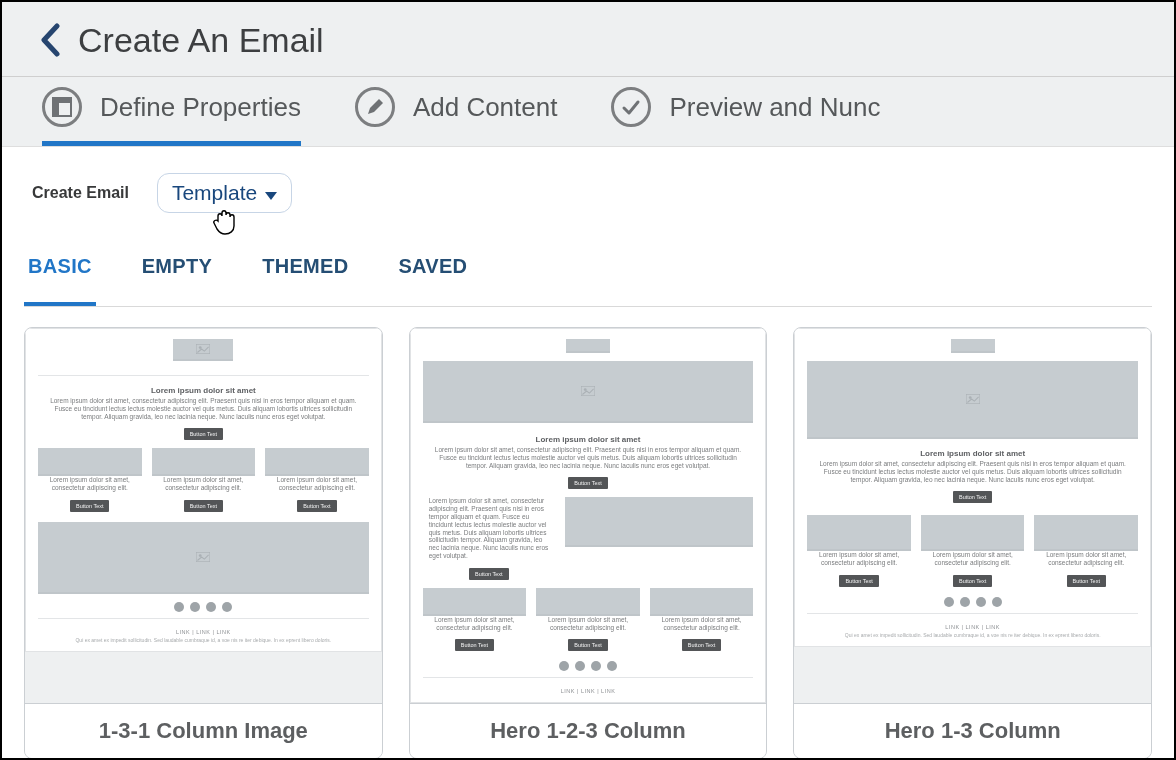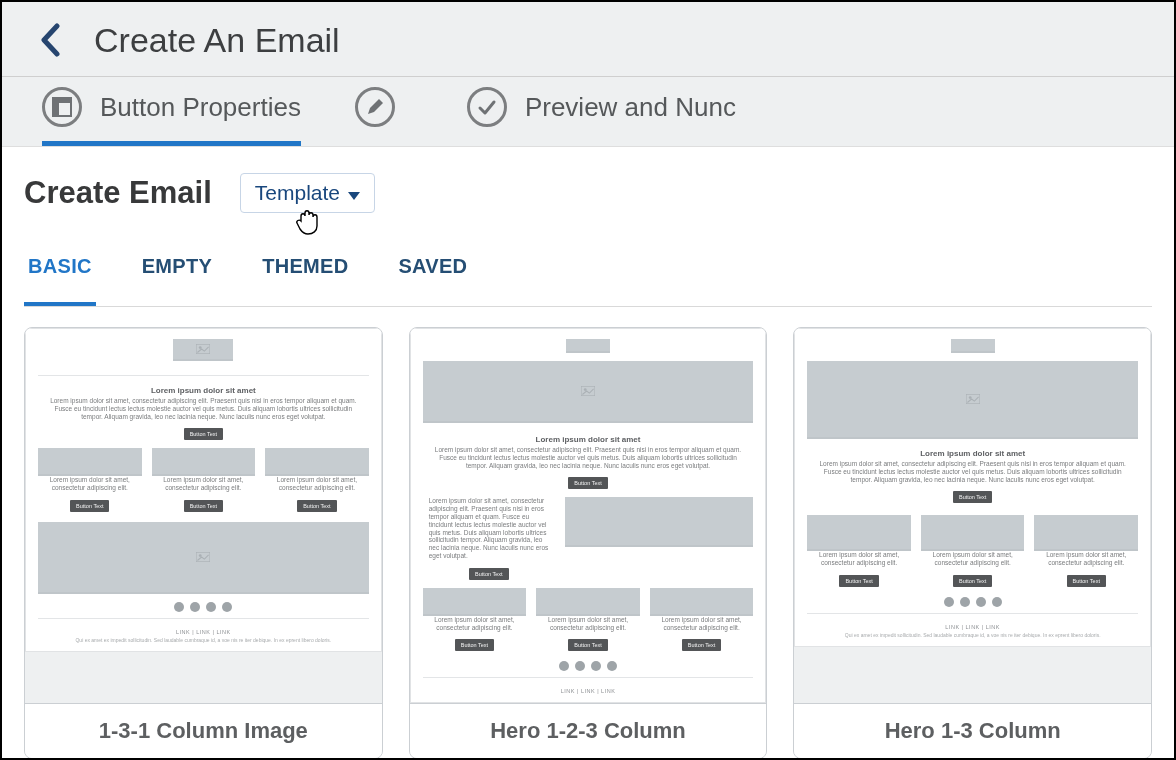--- a/index.html
+++ b/index.html
@@ -1,33 +1,33 @@
 <!DOCTYPE html>
 <html><head>
 <meta charset="utf-8">
 <style>
   * { box-sizing: border-box; margin: 0; padding: 0; }
   html, body { width: 1176px; height: 760px; font-family: Arial, Helvetica, sans-serif; background:#fff;}
   .outer { width:1176px; height:760px; border:2px solid #000; background:#eef0f1; display:flex; flex-direction:column;}
   
   .titlebar { display:flex; align-items:center; padding:18px 28px 16px; }
   .back-arrow { width:40px; height:40px; display:flex; align-items:center; justify-content:center; color:#1d3c70; cursor:pointer;}
-  .page-title { font-size:34px; font-weight:400; color:#3d3f41; margin-left:24px;}
+  .page-title { font-size:34px; font-weight:400; color:#3d3f41; margin-left:8px;}
   .hr1 { border:none; border-top:1px solid #cfcfcf;}
   
   .steps { display:flex; align-items:center; padding: 10px 40px 0; }
   .step { display:flex; align-items:center; margin-right:54px; padding-bottom:14px; border-bottom:5px solid transparent;}
   .step.active { border-bottom:5px solid #2176c7;}
   .step-icon { width:40px; height:40px; border-radius:50%; border:3px solid #7c7e80; display:flex; align-items:center; justify-content:center; color:#6f7275; margin-right:18px;}
   .step-label { font-size:26px; color:#55585a;}
   
   .content { flex:1; background:#fff; border-top:1px solid #dedede; padding:26px 22px 10px 22px; overflow:hidden;}
   .row1 { display:flex; align-items:center; }
-  .create-email-label { font-size:31px; font-weight:700; color:#38393a; margin-right:28px; }
-  .template-btn { border:1px solid #c7d5e6; background:#fff; color:#19477d; font-size:21px; padding:7px 14px; border-radius:4px; display:flex; align-items:center; cursor:pointer; position:relative;}
+  .create-email-label { font-size:16px; font-weight:700; color:#38393a; margin-right:28px; margin-left:8px;}
+  .template-btn { border:1px solid #c7d5e6; background:#fff; color:#19477d; font-size:21px; padding:7px 14px; border-radius:12px; display:flex; align-items:center; cursor:pointer; position:relative;}
   .caret-down { margin-left:8px; }
   .cursor-grab { position:absolute; left:54px; top:33px; pointer-events:none;}
   
   .subtabs { display:flex; margin-top:42px; border-bottom:1px solid #d9d9d9;}
   .subtab { font-size:20px; font-weight:700; letter-spacing:.3px; color:#254e74; padding:0 4px 24px; margin-right:42px; cursor:pointer; border-bottom:4px solid transparent;}
   .subtab.active { color:#2176c7; border-bottom:4px solid #2176c7;}
   
   .cards { display:flex; gap:26px; margin-top:20px;}
   .card { flex:1; border:1px solid #cbcfd3; border-radius:8px; background:#eef0f1; display:flex; flex-direction:column; overflow:hidden; cursor:pointer;}
   .preview { flex:1; display:flex; flex-direction:column; align-items:center;}
@@ -68,28 +68,29 @@
 
   <div class="steps">
     <div class="step active">
       <div class="step-icon">
         <svg width="20" height="20" viewBox="0 0 20 20">
             <rect x="1" y="1" width="18" height="18" fill="none" stroke="#6f7275" stroke-width="2"></rect>
             <rect x="1" y="1" width="18" height="5" fill="#6f7275"></rect>
             <rect x="1" y="6" width="6" height="13" fill="#6f7275"></rect>
           </svg>
       </div>
-      <div class="step-label">Button Properties</div>
+      <div class="step-label">Define Properties</div>
     </div>
     <div class="step">
       <div class="step-icon">
         <svg width="20" height="20" viewBox="0 0 20 20">
             <path d="M3 17 L5 11 L14 2 L18 6 L9 15 Z" fill="#6f7275"></path>
           </svg>
       </div>
+      <div class="step-label">Add Content</div>
     </div>
     <div class="step">
       <div class="step-icon">
         <svg width="20" height="20" viewBox="0 0 20 20">
             <polyline points="3,11 8,16 17,5" fill="none" stroke="#6f7275" stroke-width="3" stroke-linecap="round" stroke-linejoin="round"></polyline>
           </svg>
       </div>
       <div class="step-label">Preview and Nunc</div>
     </div>
   </div>

